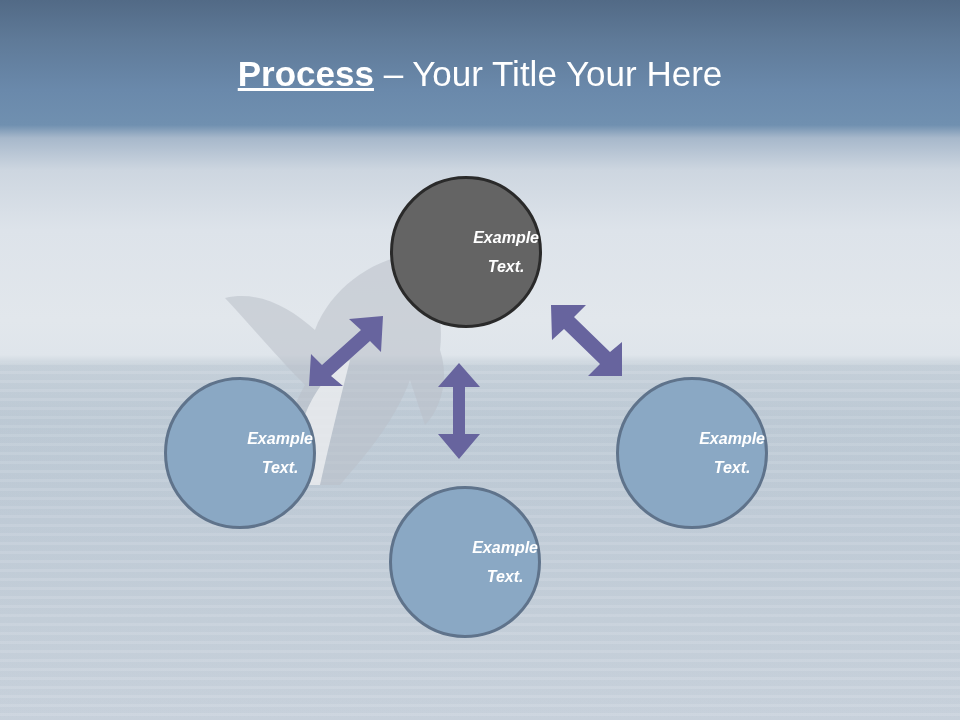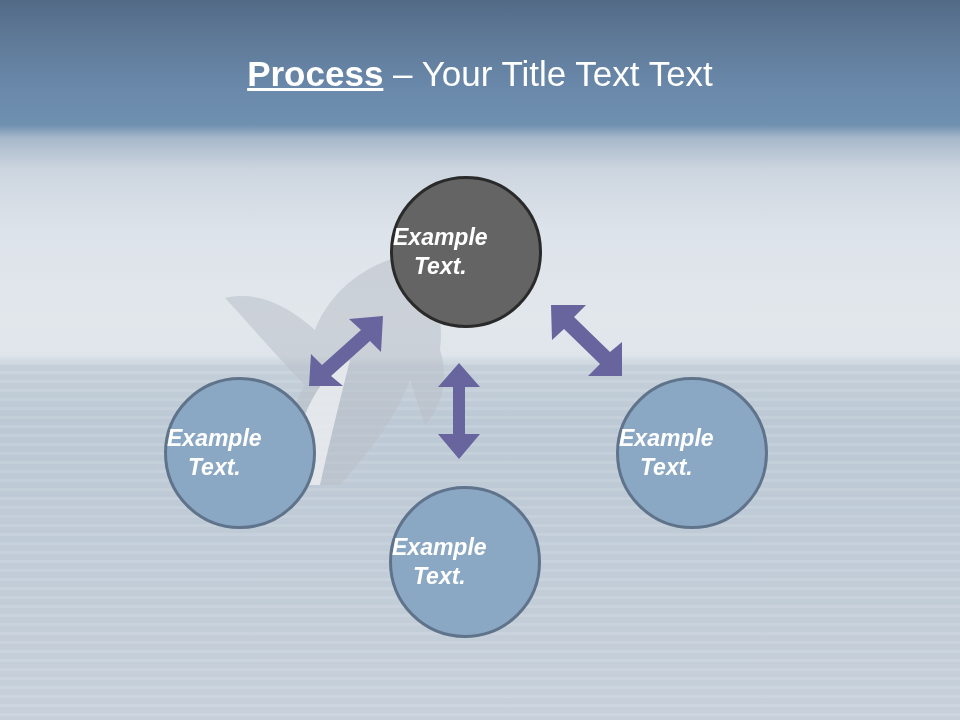--- a/index.html
+++ b/index.html
@@ -19,42 +19,42 @@
   }
   
   .whale { position: absolute; left: 220px; top: 250px; width: 240px; height: 240px; opacity: 1; }
   .title {
     position: absolute; left: 0; top: 50px; width: 960px; text-align: center;
     color: #ffffff; font-size: 35px; line-height: 48px;
   }
   .title .bold { font-weight: bold; text-decoration: underline; }
   .node {
     position: absolute; width: 152px; height: 152px; border-radius: 50%;
-    box-sizing: border-box; display: flex; align-items: center; justify-content: flex-start;
+    box-sizing: border-box; display: flex; align-items: center; justify-content: flex-end;
     text-align: center; color: #ffffff; font-style: italic; font-weight: bold;
-    font-size: 23px; line-height: 29px;
+    font-size: 16px; line-height: 29px;
   }
   .node.center { background: #646464; border: 3px solid #2a2a2a; }
   .node.blue { background: #8aa8c4; border: 3px solid #5f738b; }
   .node span { display: block; }
   .arrow { position: absolute; }
 </style>
 </head>
 <body>
 
 <div class="slide">
   <div class="sea"></div>
 
   <svg class="whale" viewBox="0 0 240 240">
     <path d="M5 48 C 40 40, 70 58, 95 80 C 110 40, 150 10, 190 5 C 210 10, 225 60, 220 100 C 230 130, 220 160, 205 175 L 190 130 C 175 170, 150 200, 120 235 L 70 235 C 60 200, 70 160, 85 135 C 60 110, 30 75, 5 48 Z" fill="#b9c0c8" opacity="0.55"></path>
     <path d="M85 165 C 95 140, 110 120, 130 110 C 120 150, 110 190, 100 235 L 80 235 C 76 210, 78 185, 85 165 Z" fill="#f3f5f7" opacity="0.7"></path>
   </svg>
 
   <div class="title">
-    <span class="bold">Process</span><span> – Your Title Text Text</span>
+    <span class="bold">Process</span><span> – Your Title Your Here</span>
   </div>
 
   <svg class="arrow" style="left:305px; top:312px;" width="82" height="78" viewBox="0 0 82 78">
     <polygon fill="#67649e" points="78,4 76,40 65,29 26,64 38,74 4,74 6,42 17,53 56,18 44,7"></polygon>
   </svg>
   <svg class="arrow" style="left:548px; top:302px;" width="78" height="76" viewBox="0 0 78 76">
     <polygon fill="#67649e" points="3,3 38,3 26,15 62,50 74,40 74,74 40,74 52,62 16,27 4,38"></polygon>
   </svg>
   <svg class="arrow" style="left:436px; top:361px;" width="46" height="100" viewBox="0 0 46 100">
     <polygon fill="#67649e" points="23,2 44,26 29,26 29,73 44,73 23,98 2,73 17,73 17,26 2,26"></polygon>

